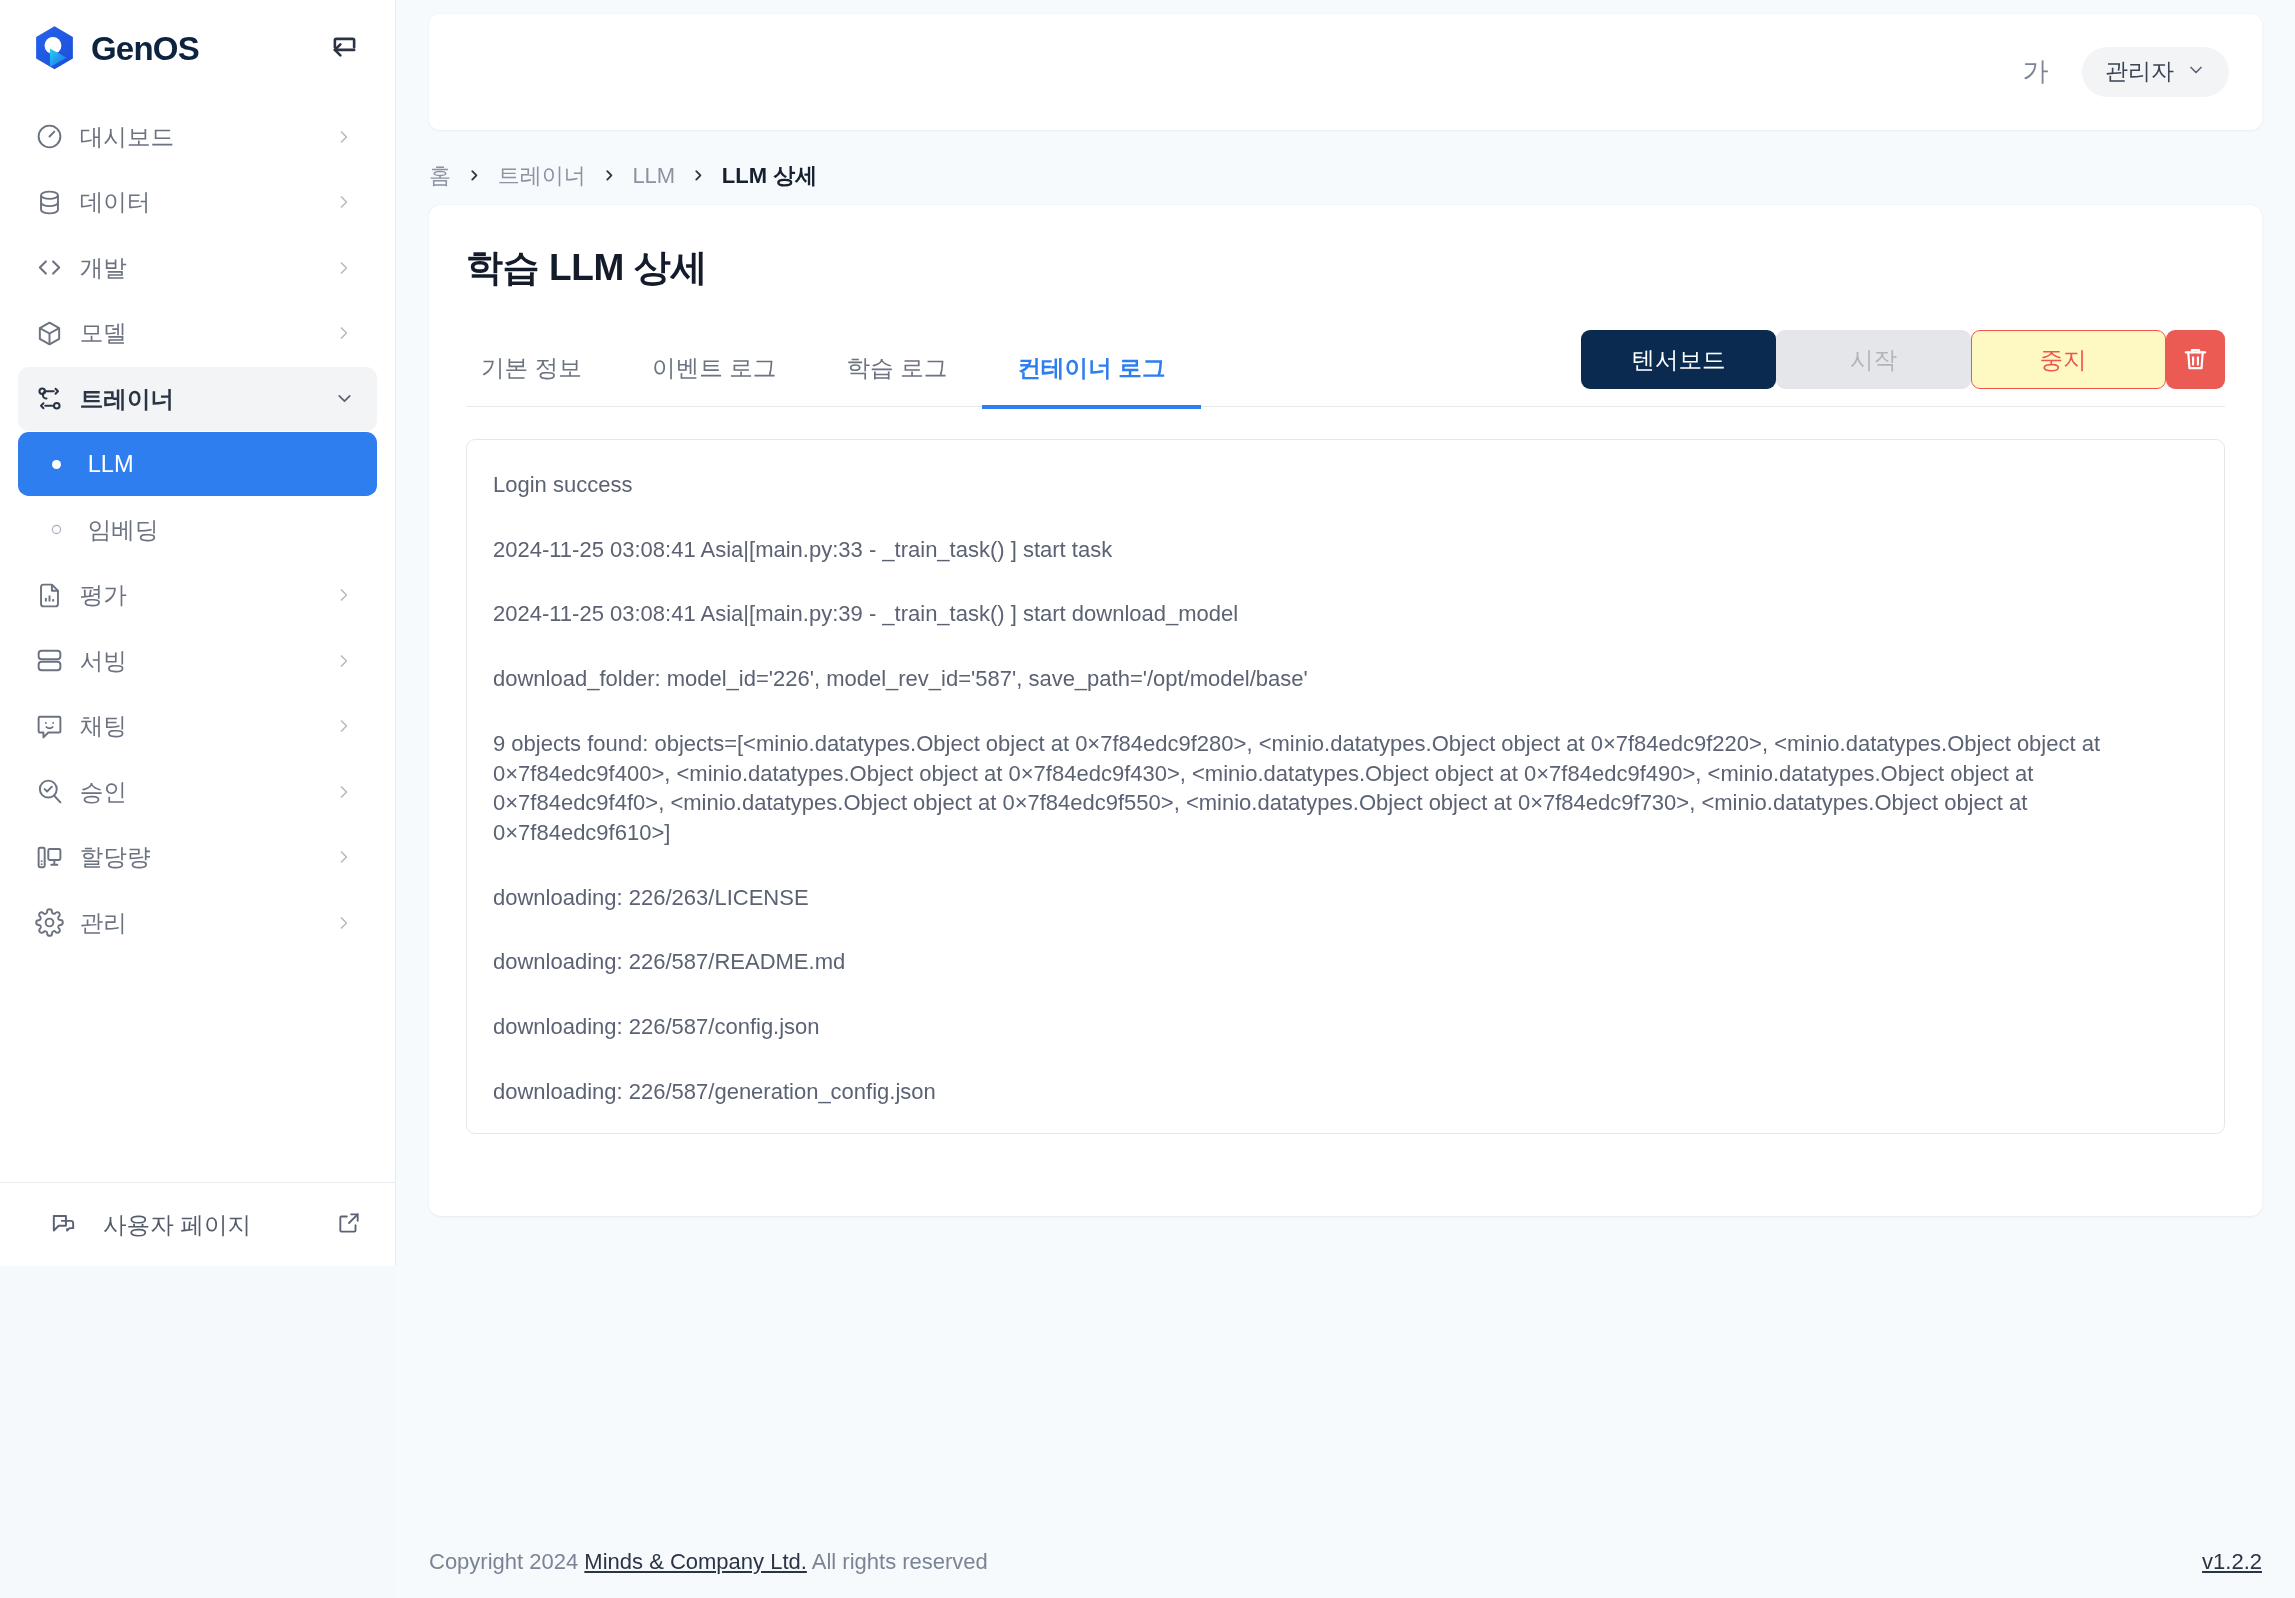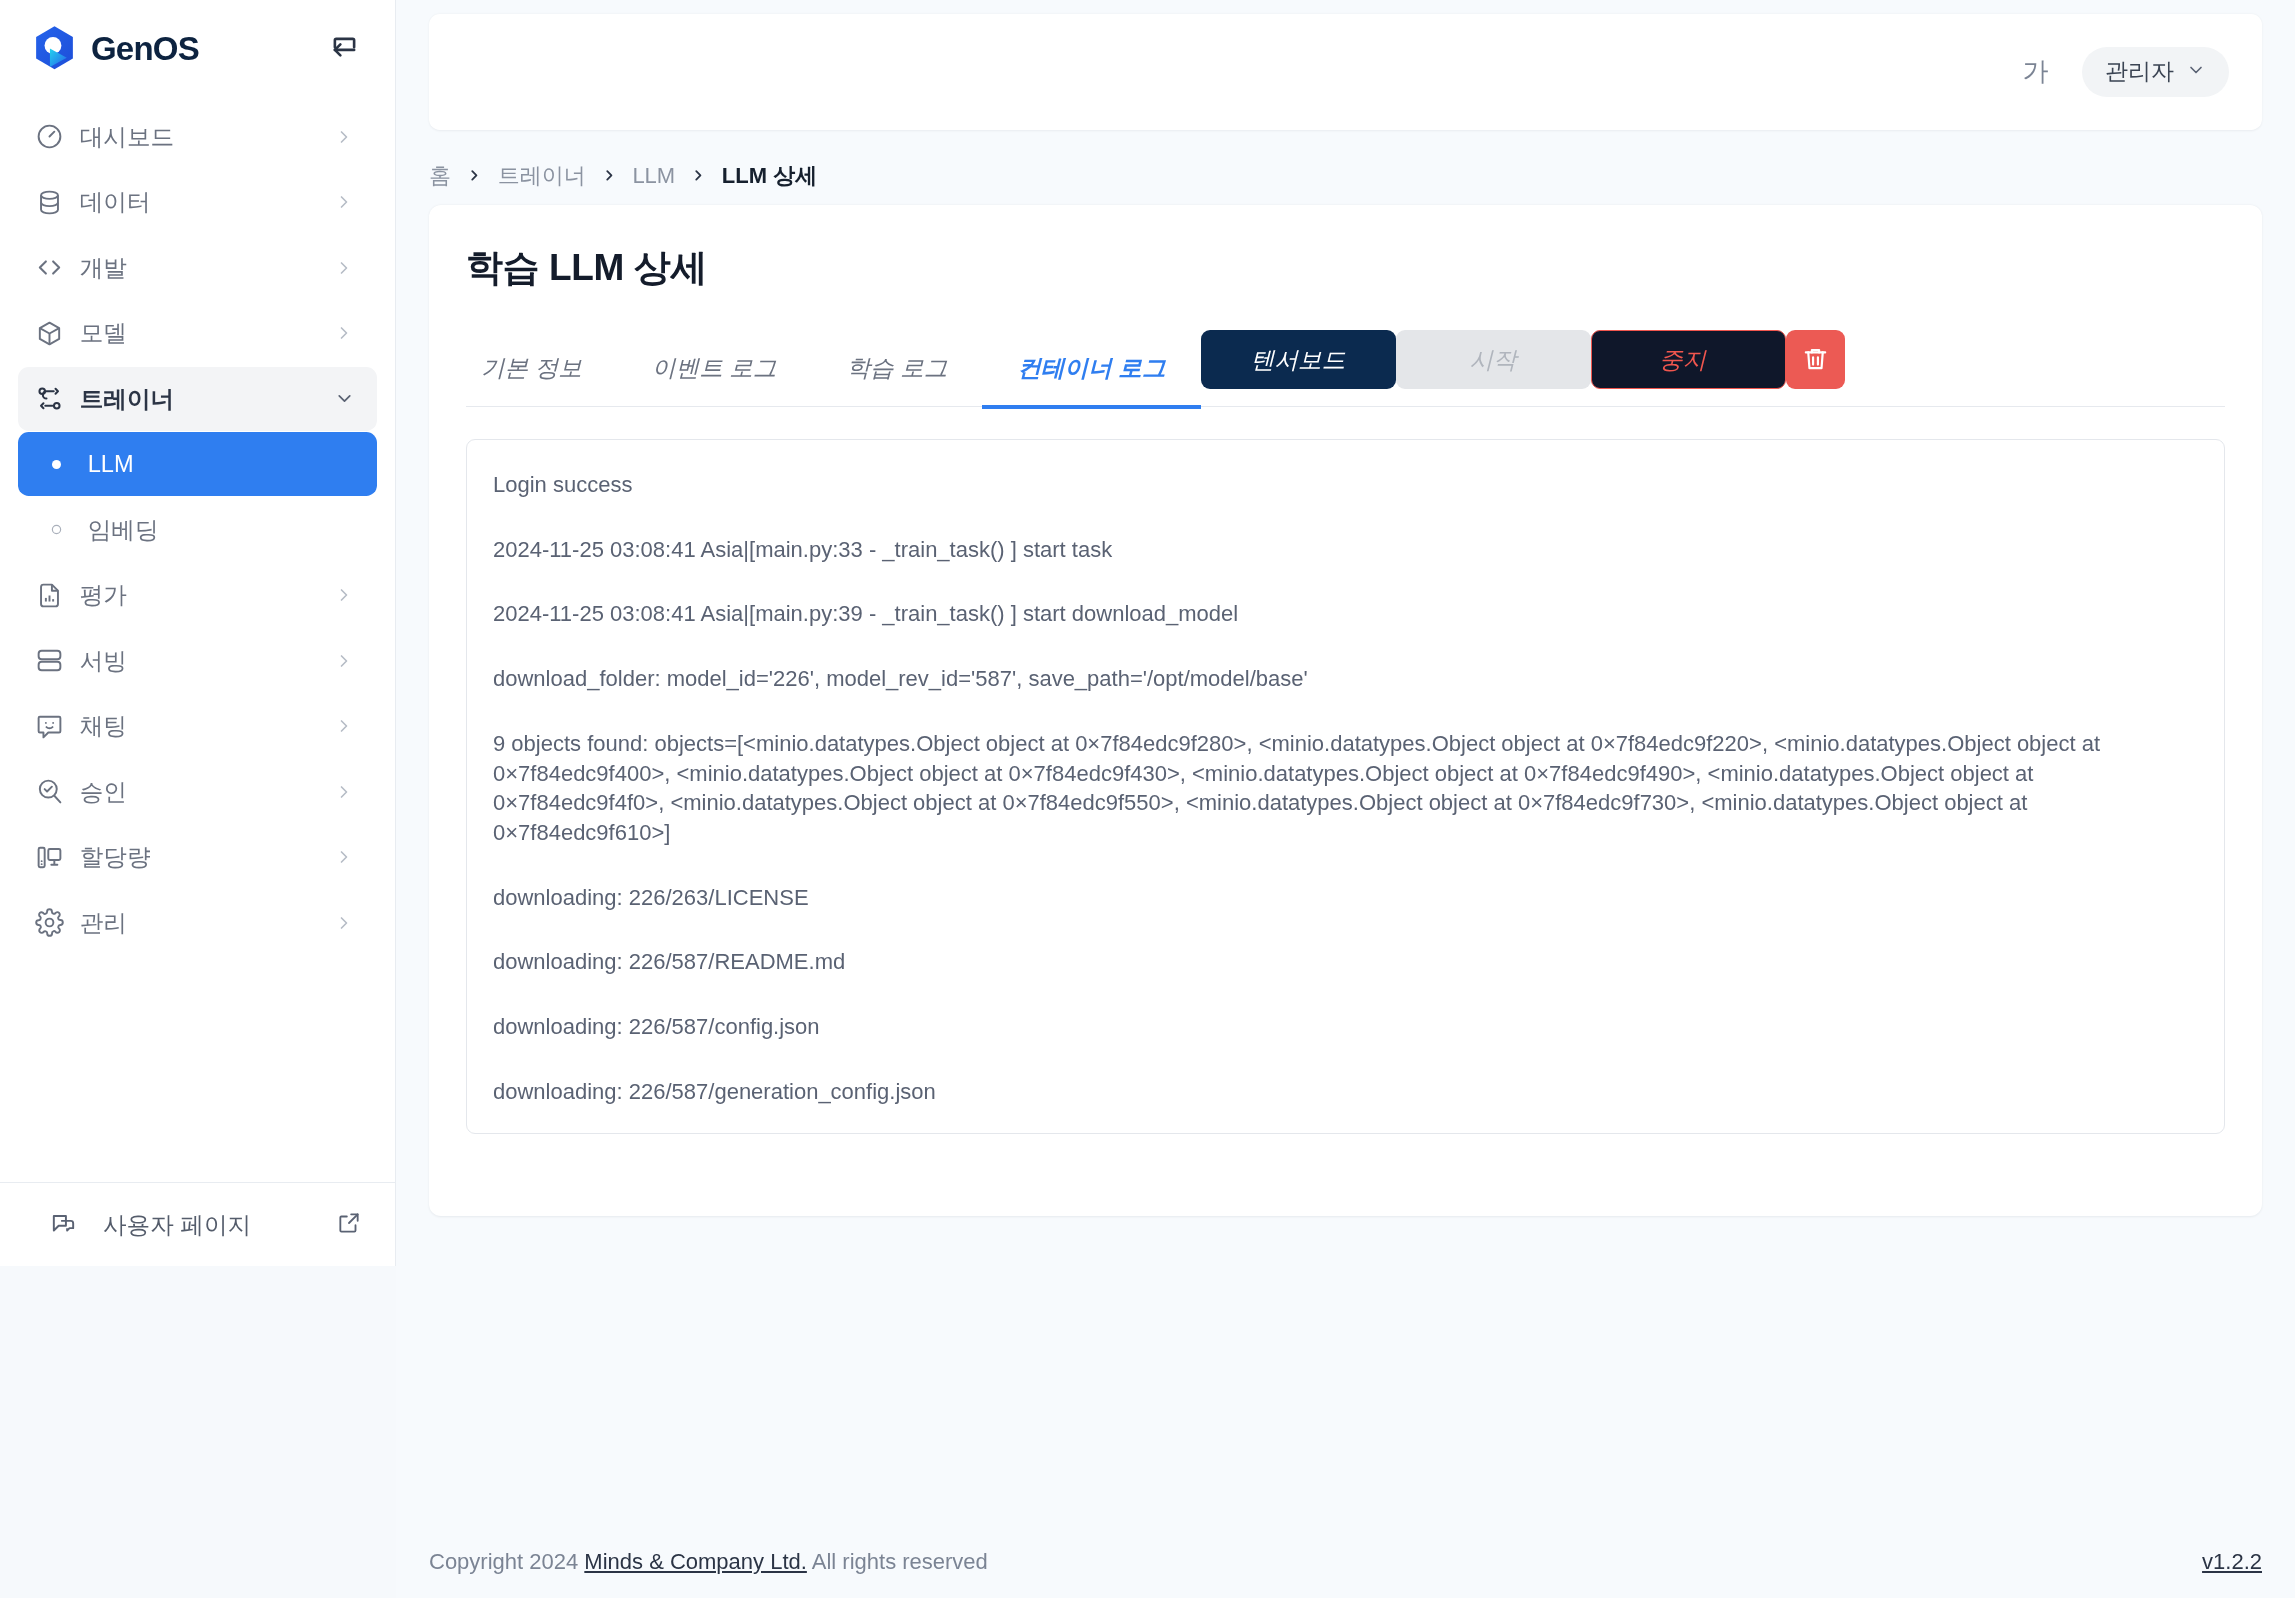--- a/index.html
+++ b/index.html
@@ -100,42 +100,42 @@
   .card {
     margin: 10.7px 33px 0 33px;
     background: #ffffff; border-radius: 12px;
     box-shadow: 0 0.8px 2.3px rgba(16,24,40,0.07);
     padding: 38px 37px 41px 37px;
     height: 1011px;
   }
   .page-title { font-size: 37px; font-weight: bold; color: #141c2b; letter-spacing: -0.4px; }
 
   .tabs-row {
-    display: flex; align-items: flex-end; justify-content: flex-start;
-    margin-top: 37px; border-bottom: 1.5px solid #e6e9ee; font-style: italic;
+    display: flex; align-items: flex-end; justify-content: space-between;
+    margin-top: 37px; border-bottom: 1.5px solid #e6e9ee;
   }
   .tabs { display: flex; align-items: flex-end; gap: 0; }
   .tab {
     font-size: 23.6px; color: #6b7280; cursor: pointer;
     padding: 16.7px 35px 21px 35px; white-space: nowrap;
     border-bottom: 4.6px solid transparent; margin-bottom: -3px;
   }
   .tab:first-child { padding-left: 15px; }
   .tab.active { color: #2f7ef0; font-weight: bold; border-bottom-color: #2f7ef0; }
 
   .actions { display: flex; align-items: center; padding-bottom: 16.7px; }
   .btn {
     height: 59px; border-radius: 9px; font-size: 23.6px;
     display: flex; align-items: center; justify-content: center;
     cursor: pointer; border: 1.5px solid transparent; padding: 0 35px;
     white-space: nowrap;
   }
   .btn-primary { background: #0b2a4f; color: #ffffff; min-width: 195px; }
   .btn-disabled { background: #e4e6e9; color: #b0b5bd; min-width: 195px; cursor: not-allowed; }
-  .btn-outline-danger { background: #0f172a; color: #f0564e; border-color: #f0564e; min-width: 195px; padding-left: 24px; }
+  .btn-outline-danger { background: #fef9c3; color: #f0564e; border-color: #f0564e; min-width: 195px; padding-left: 24px; }
   .btn-icon-danger {
     background: #ec5a54; width: 59px; min-width: 59px; padding: 0;
     border-radius: 9px; display: flex; align-items: center; justify-content: center;
     height: 59px; cursor: pointer;
   }
 
   .log-panel {
     margin-top: 32px; border: 1.5px solid #e4e7ec; border-radius: 9px;
     padding: 30px 26px 33px 26px; height: 695px; overflow: hidden;
     background: #ffffff;

